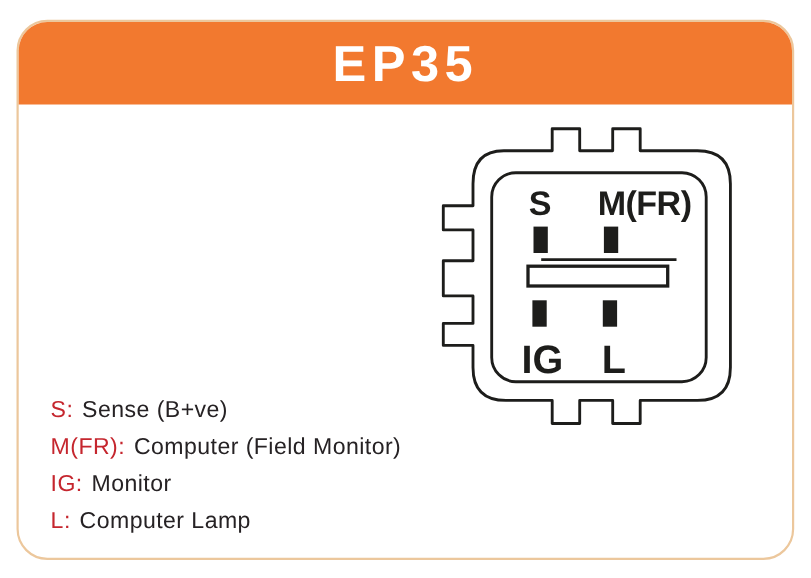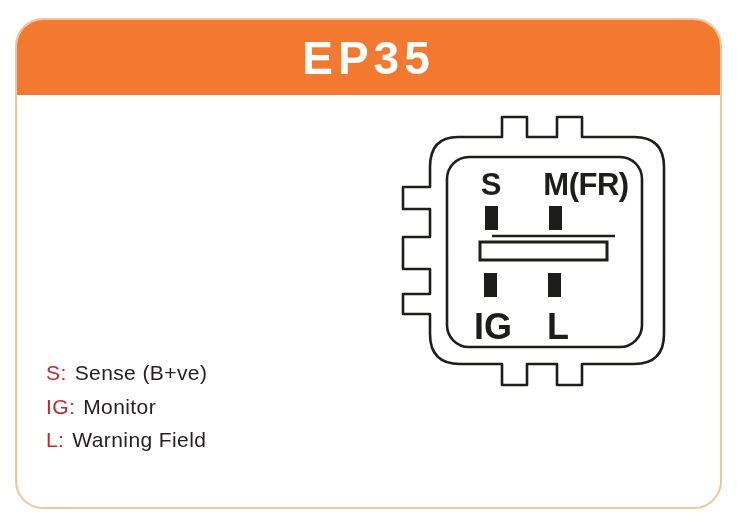--- a/index.html
+++ b/index.html
@@ -119,21 +119,24 @@
         <text x="491" y="337" text-anchor="middle" font-size="36" font-weight="bold">IG</text>
         <text x="556" y="337" text-anchor="middle" font-size="36" font-weight="bold">L</text>
       </svg>
     </div>
 
     <div class="legend">
       <div class="legend-line">
         <span class="legend-key">S:</span><span class="legend-desc">Sense (B+ve)</span>
       </div>
       <div class="legend-line">
+        <span class="legend-key">M(FR):</span><span class="legend-desc">Computer (Field Monitor)</span>
+      </div>
+      <div class="legend-line">
         <span class="legend-key">IG:</span><span class="legend-desc">Monitor</span>
       </div>
       <div class="legend-line">
-        <span class="legend-key">L:</span><span class="legend-desc">Warning Field</span>
+        <span class="legend-key">L:</span><span class="legend-desc">Computer Lamp</span>
       </div>
     </div>
 
   </div>
 </div>
 
 </body></html>

